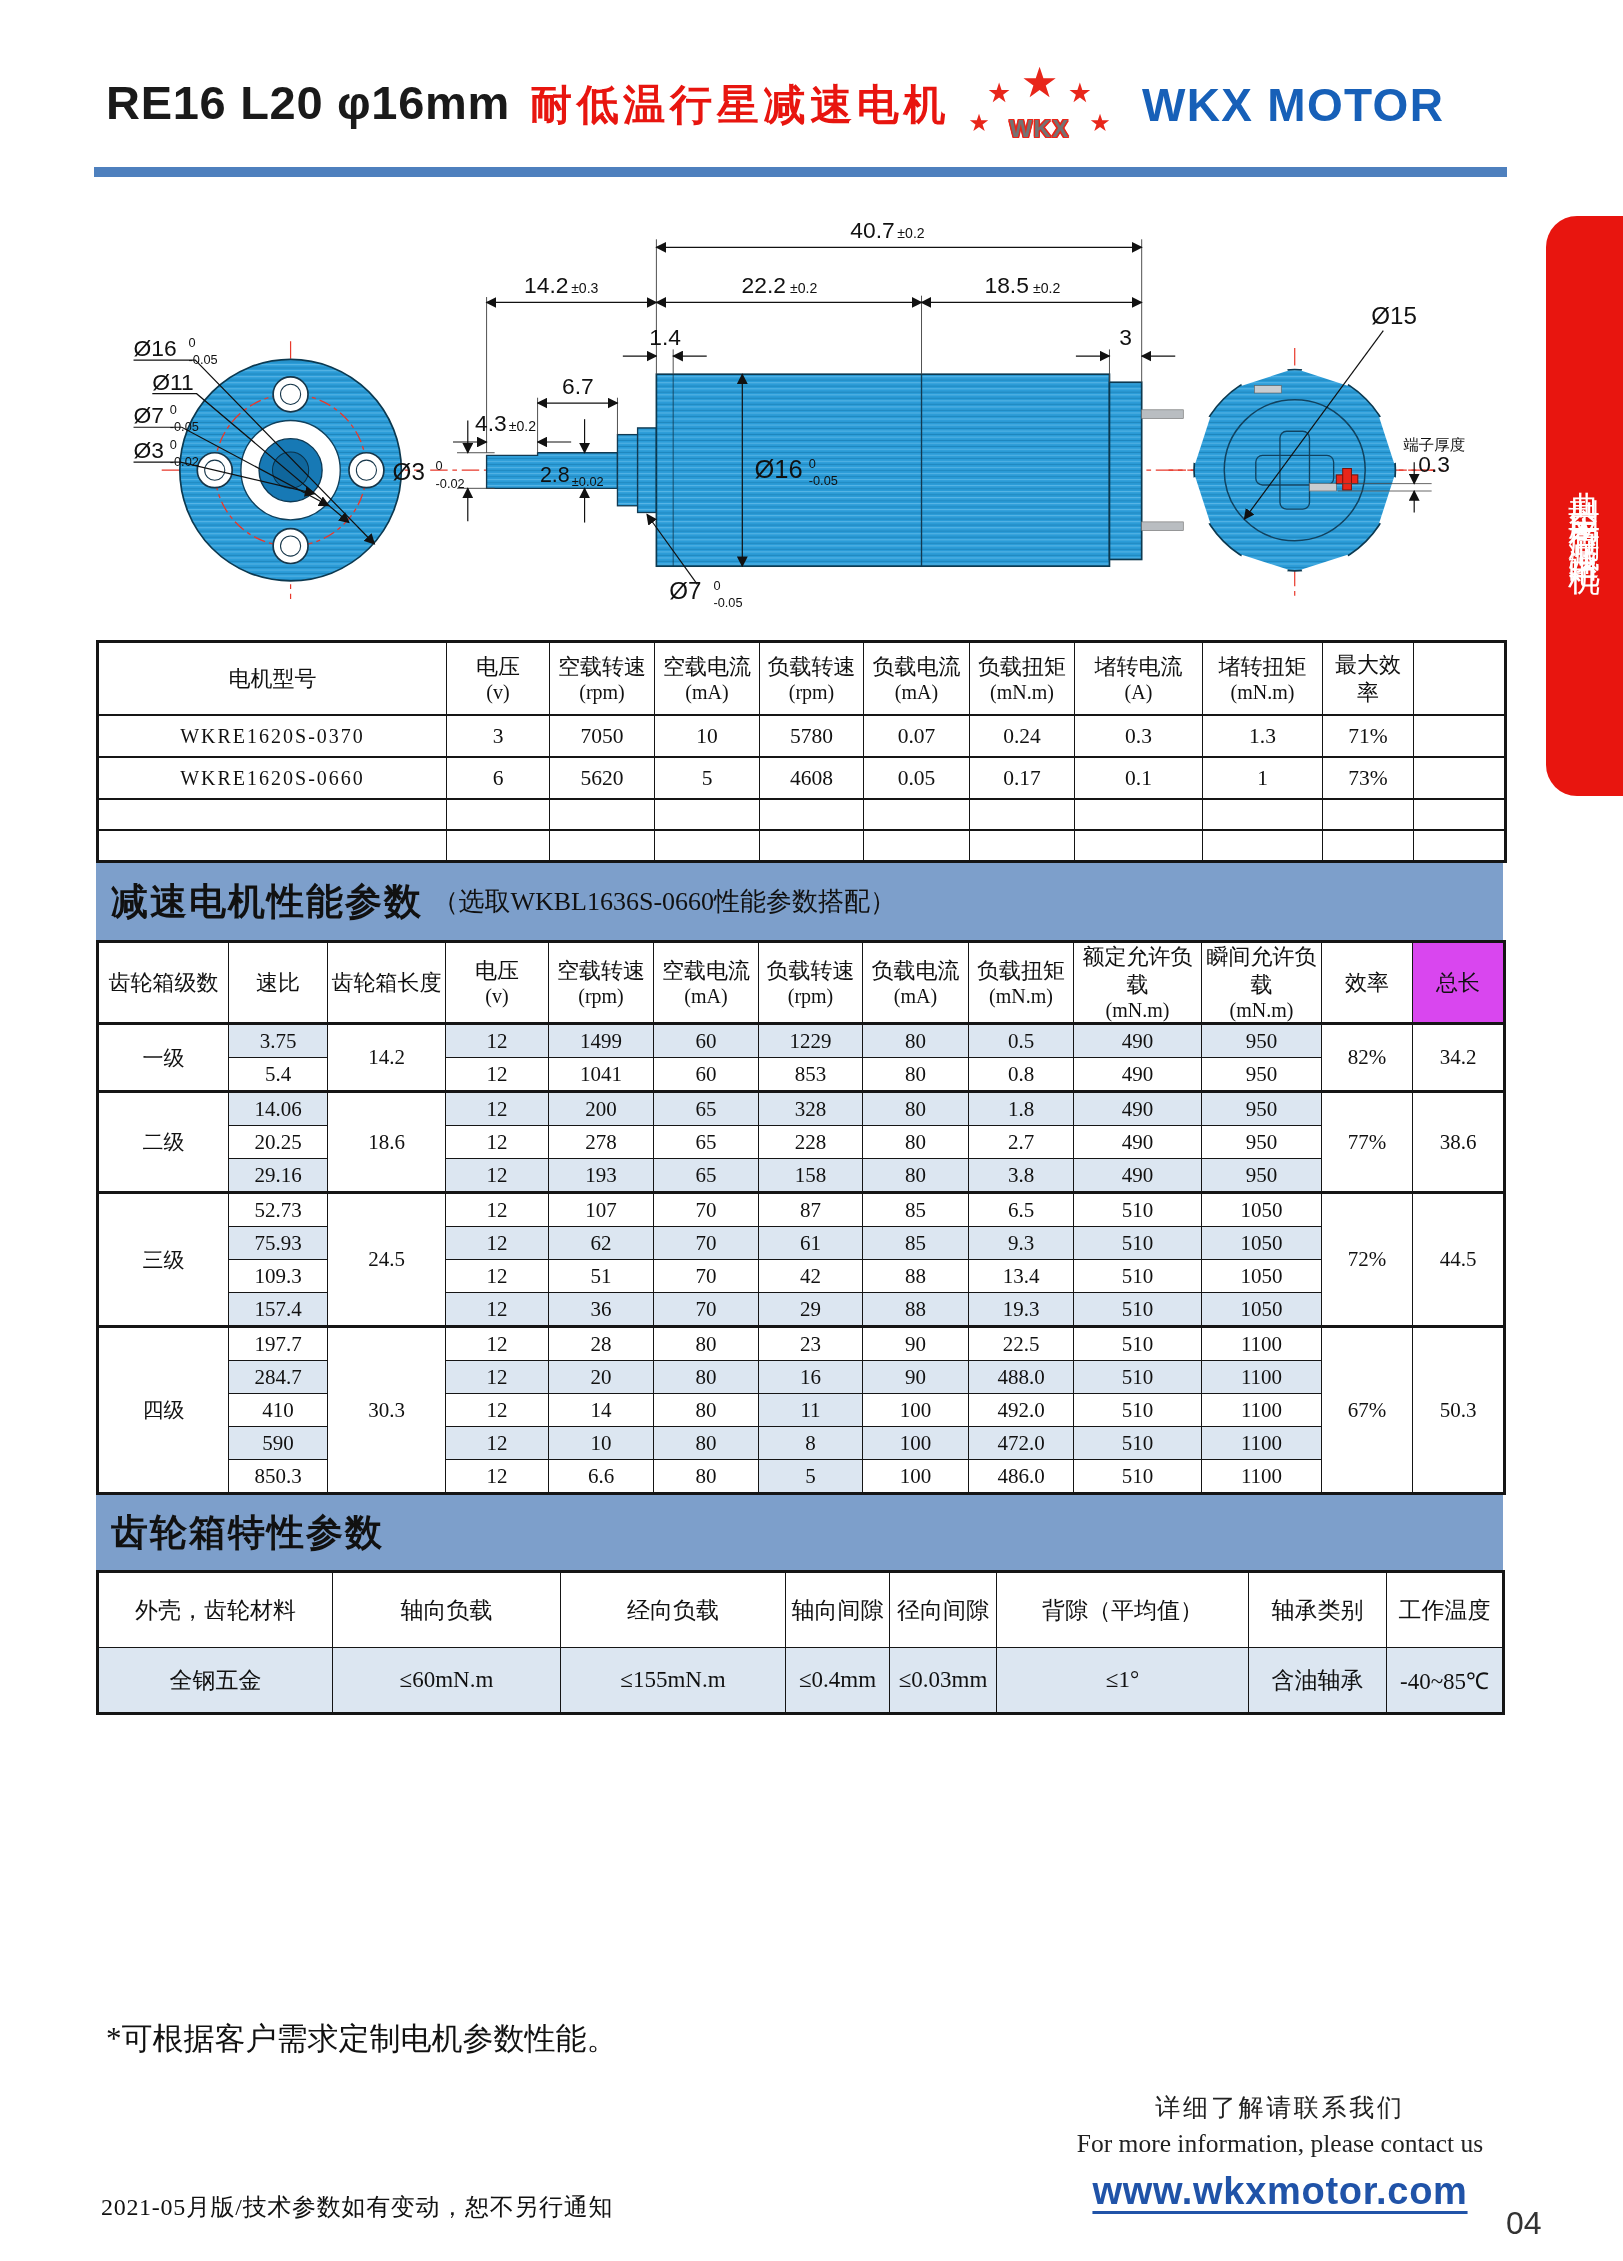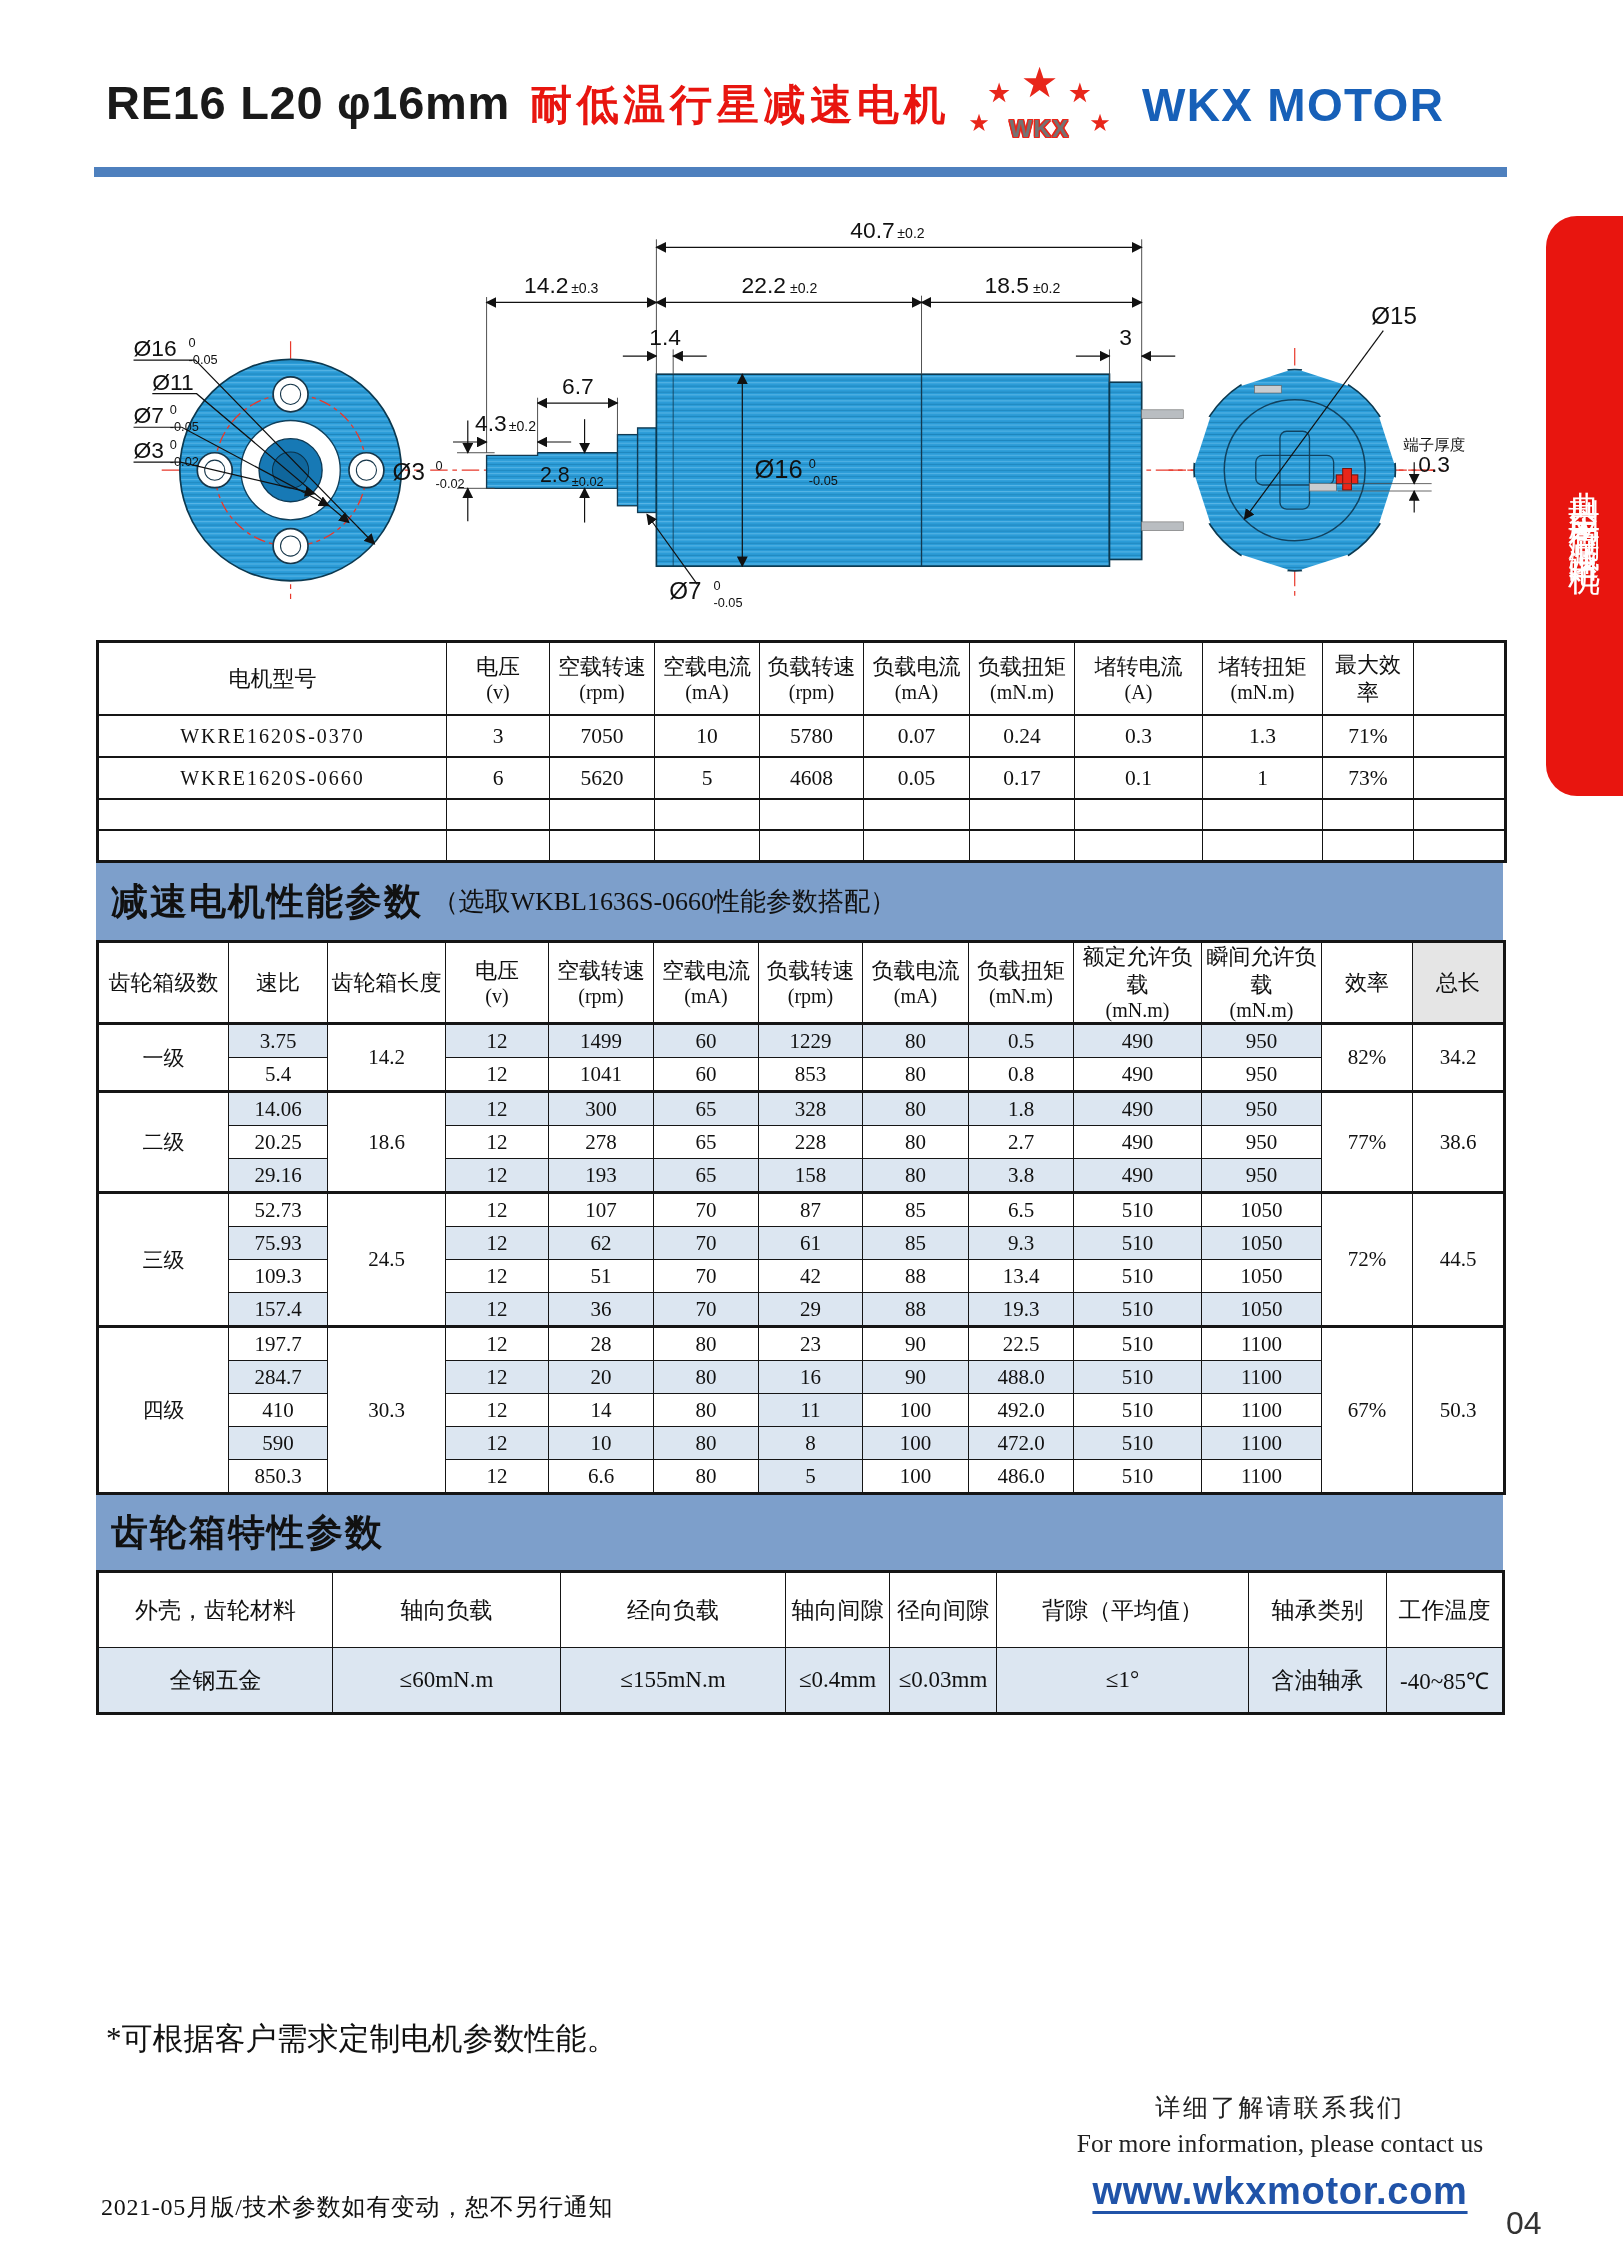--- a/index.html
+++ b/index.html
@@ -55,21 +55,21 @@
   .m-tbl .erow td{height:29px;}
   .m-tbl .model{letter-spacing:2px;font-size:20px;}
 
   
   .g-tbl td{height:32px;font-size:21px;}
   .g-tbl .hrow td{height:66px;}
   .g-tbl tr.shade td{background:#dce6f1;}
   .g-tbl tr.shade td.ws{background:#ffffff;}
   .g-tbl td.cs{background:#dce6f1;}
   .g-tbl tr.gs td{border-top:3.4px solid #151515;}
-  .g-tbl .hrow td.hshade{background:#e5e5e5;}
+  .g-tbl .hrow td.hshade{background:#d946ef;}
 
   
   .x-tbl .hrow td{height:74px;font-size:23px;}
   .x-tbl .vrow td{height:64px;font-size:23px;background:#dce6f1;}
 
   
   .notes{position:absolute;left:106px;top:2012px;font-family:"Liberation Serif",serif;
          font-size:31px;color:#111;line-height:54px;}
   .version{position:absolute;left:101px;top:2191px;font-family:"Liberation Serif",serif;
          font-size:24px;color:#111;letter-spacing:0.7px;}
@@ -474,21 +474,21 @@
           <td>0.8</td>
         <td>490</td>
           <td>950</td>
       </tr>
 
       <tr class="shade gs">
         <td class="ws" rowspan="3">二级</td>
         <td>14.06</td>
         <td class="ws" rowspan="3">18.6</td>
         <td>12</td>
-          <td>300</td>
+          <td>200</td>
         <td>65</td>
           <td>328</td>
         <td>80</td>
           <td>1.8</td>
         <td>490</td>
           <td>950</td>
         <td class="ws" rowspan="3">77%</td>
         <td class="ws" rowspan="3">38.6</td>
       </tr>
       <tr>

